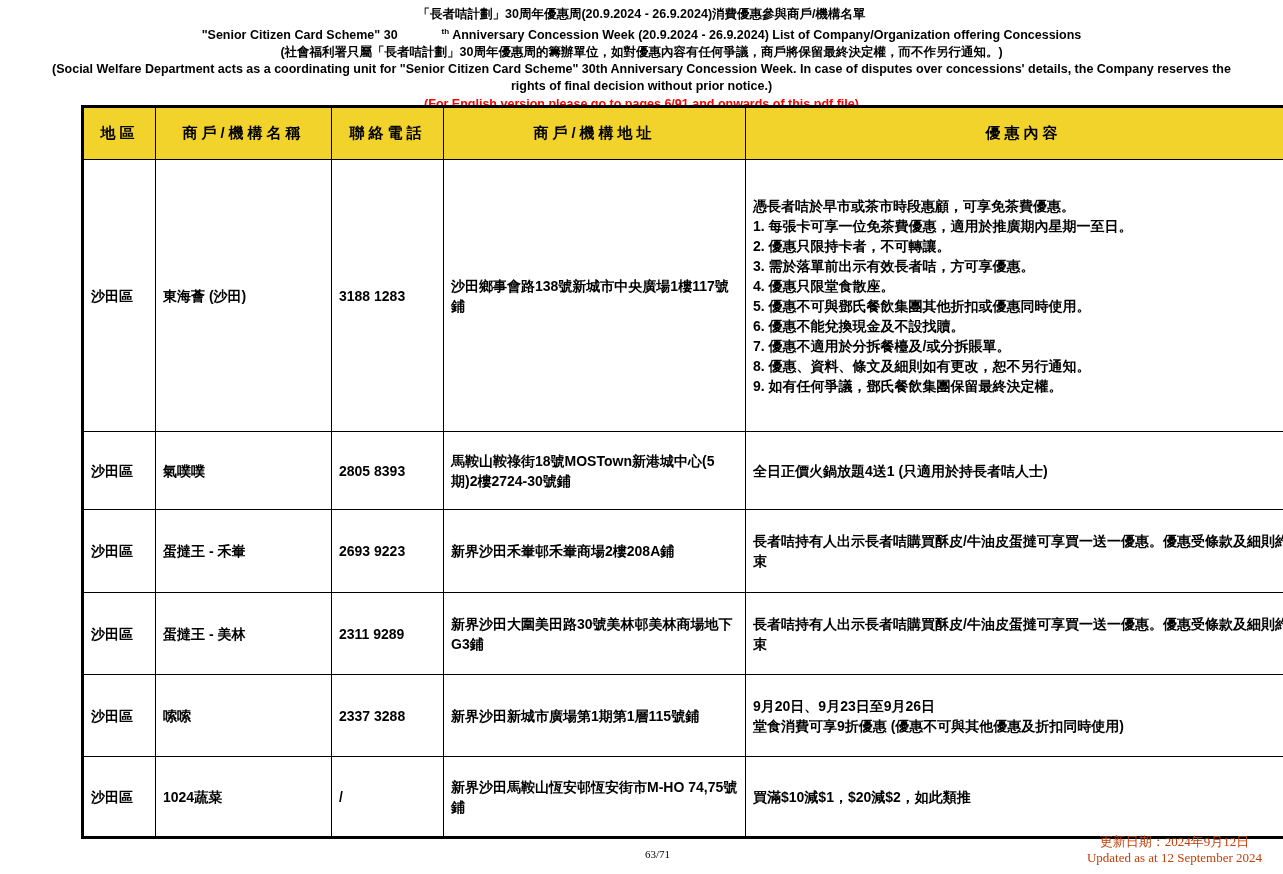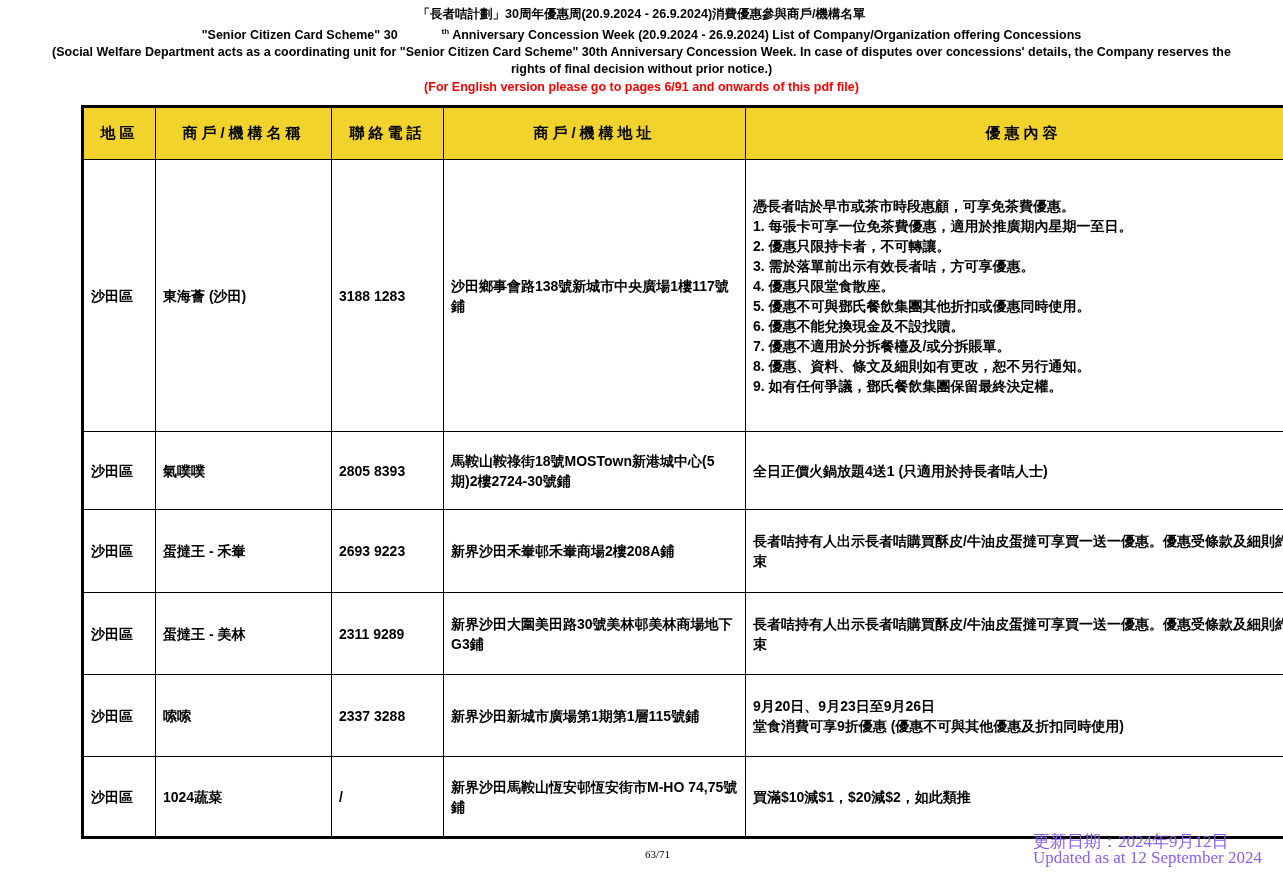--- a/index.html
+++ b/index.html
@@ -69,33 +69,34 @@
     position: absolute;
     top: 848px; left: 16px; width: 1283px;
     text-align: center;
     font-family: "Liberation Serif", serif;
     font-size: 11px;
     color: #000000;
   }
   .updated-block {
     position: absolute;
     top: 834px; right: 21px;
-    text-align: left;
+    text-align: center;
     font-family: "Liberation Serif", serif;
-    font-size: 17px;
+    font-size: 13px;
     line-height: 16px;
-    color: #8b5cf6;
+    color: #c2410c;
   }
 </style>
 </head>
 <body>
 
 <div class="page-header">
   <div class="line">「長者咭計劃」30周年優惠周(20.9.2024 - 26.9.2024)消費優惠參與商戶/機構名單</div>
   <div class="line"><span>"Senior Citizen Card Scheme" 30</span><sup>th</sup><span> Anniversary Concession Week (20.9.2024 - 26.9.2024) List of Company/Organization offering Concessions</span></div>
+  <div class="line">(社會福利署只屬「長者咭計劃」30周年優惠周的籌辦單位，如對優惠內容有任何爭議，商戶將保留最終決定權，而不作另行通知。)</div>
   <div class="line note-en">(Social Welfare Department acts as a coordinating unit for "Senior Citizen Card Scheme" 30th Anniversary Concession Week. In case of disputes over concessions'  details, the Company reserves the rights of final decision without prior notice.)</div>
   <div class="line red-line">(For English version please go to pages 6/91 and onwards of this pdf file)</div>
 </div>
 
 <table class="concessions">
   <colgroup>
     <col style="width:73px">
     <col style="width:176px">
     <col style="width:112px">
     <col style="width:302px">

